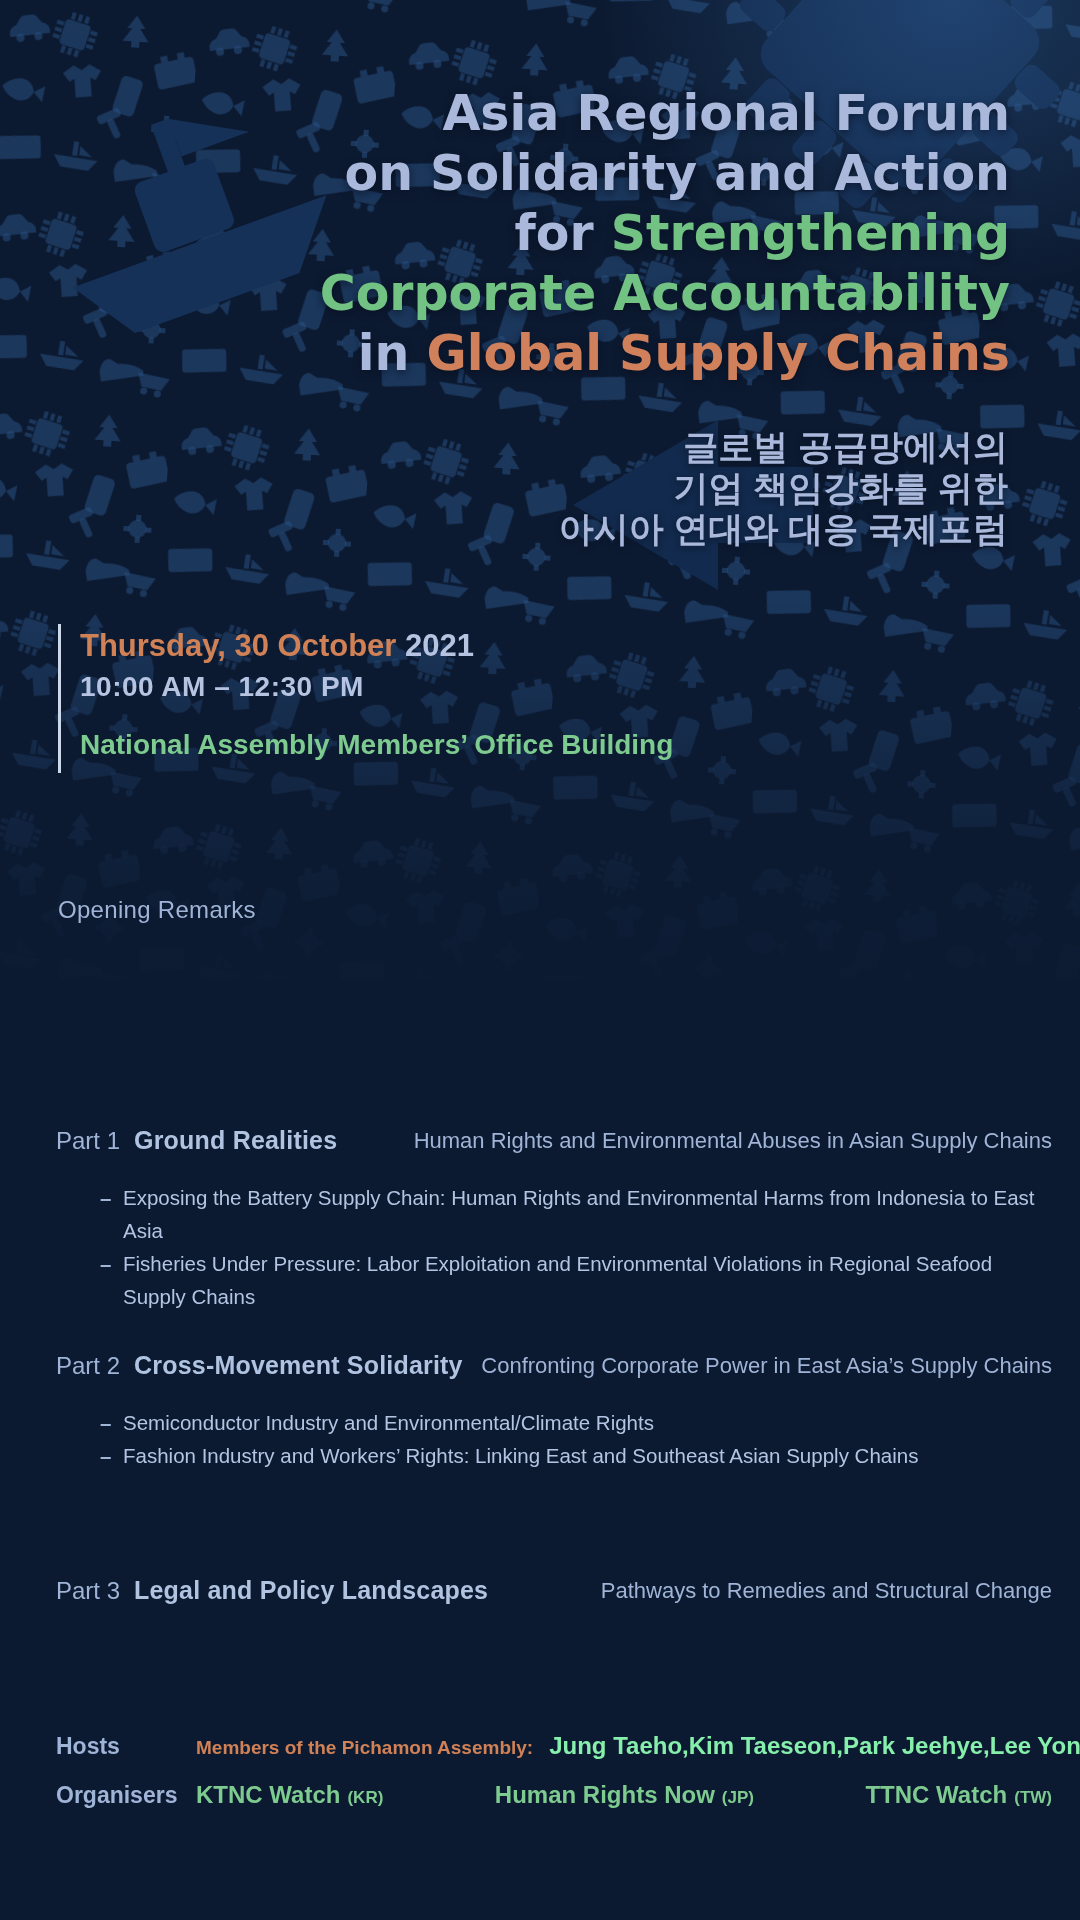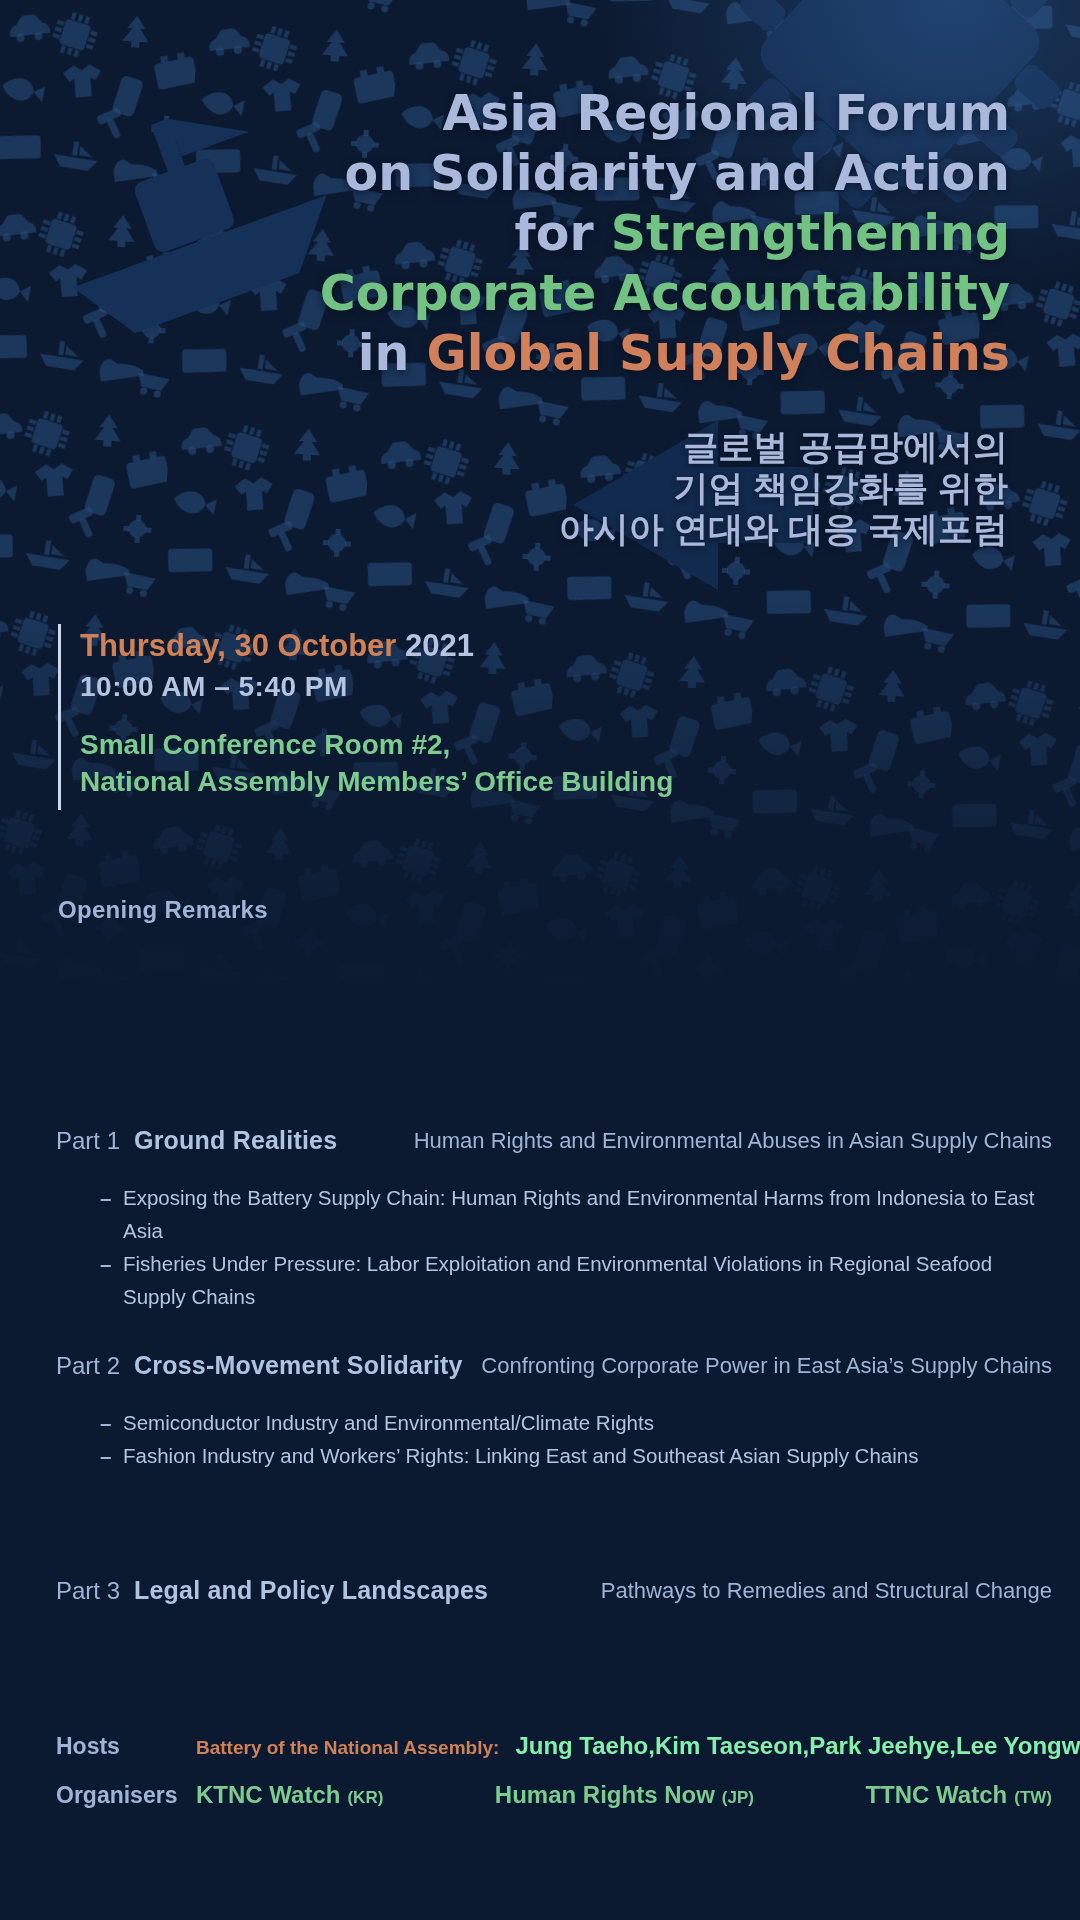--- a/index.html
+++ b/index.html
@@ -38,21 +38,21 @@
   .when-where{
     top:624px;left:58px;
     border-left:3px solid #ccd7ea;
     padding:4px 0 10px 19px;
   }
   .date-line{font-size:31px;font-weight:bold;line-height:36px;color:var(--date-orange,#d08156);}
   .date-line .year{color:var(--pale,#b6c4e2);}
   .time-line{font-size:28px;font-weight:bold;line-height:34px;margin-top:6px;color:var(--pale,#b6c4e2);letter-spacing:0.5px;}
   .venue{margin-top:22px;font-size:28px;font-weight:bold;line-height:37px;color:var(--venue-green,#7ecb90);}
   .opening{top:896px;left:58px;right:30px;}
-  .sec-heading{font-size:24px;font-weight:bold;color:var(--heading,#9fb4d6);letter-spacing:0.3px;}
+  .sec-heading{font-size:24px;font-weight:normal;color:var(--heading,#9fb4d6);letter-spacing:0.3px;}
   .opening-lines{margin-top:26px;padding-left:31px;font-size:22px;line-height:36px;color:var(--body,#b3c5e2);}
   .part{left:56px;right:28px;}
   .part-head{display:flex;align-items:center;}
   .part-label{font-size:24px;font-weight:normal;color:var(--heading,#9fb4d6);}
   .part-name{font-size:25px;font-weight:bold;color:#b0c3e0;margin-left:14px;letter-spacing:0.2px;}
   .part-subtitle{margin-left:auto;font-size:22px;color:var(--heading,#9fb4d6);}
   .bullets{list-style:none;margin:26px 0 0 0;padding:0 0 0 44px;}
   .bullet{display:flex;align-items:baseline;font-size:20.5px;line-height:33px;color:var(--body,#b3c5e2);}
   .bullet .dash{width:23px;flex:0 0 23px;font-weight:bold;color:var(--heading,#9fb4d6);}
   .credits{top:1732px;left:56px;right:28px;}
@@ -189,23 +189,22 @@
     <div>글로벌 공급망에서의</div>
     <div>기업 책임강화를 위한</div>
     <div>아시아 연대와 대응 국제포럼</div>
   </div>
 
   <section class="layer when-where">
     <div class="date-line">
       <span>Thursday, 30 October</span>
       <span class="year">2021</span>
     </div>
-    <div class="time-line">10:00 AM – 5:40 PM</div>
+    <div class="time-line">10:00 AM – 12:30 PM</div>
     <div class="venue">
-      <div>Small Conference Room #2,</div>
       <div>National Assembly Members’ Office Building</div>
     </div>
   </section>
 
   <section class="layer opening">
     <div class="sec-heading">Opening Remarks</div>
   </section>
 
   <section class="layer part" style="top:1126px">
     <div class="part-head">
@@ -247,21 +246,21 @@
     <div class="part-head">
       <span class="part-label">Part 3</span>
       <span class="part-name">Legal and Policy Landscapes</span>
       <span class="part-subtitle">Pathways to Remedies and Structural Change</span>
     </div>
   </section>
 
   <footer class="layer credits">
     <div class="credit-row">
       <span class="credit-label">Hosts</span>
-      <span class="hosts-prefix">Battery of the National Assembly:</span>
+      <span class="hosts-prefix">Members of the Pichamon Assembly:</span>
       <span class="hosts-names">
         <span class="host-name">Jung Taeho,</span>
         <span class="host-name">Kim Taeseon,</span>
         <span class="host-name">Park Jeehye,</span>
         <span class="host-name">Lee Yongwoo</span>
       </span>
     </div>
     <div class="credit-row">
       <span class="credit-label">Organisers</span>
       <span class="org-items">

